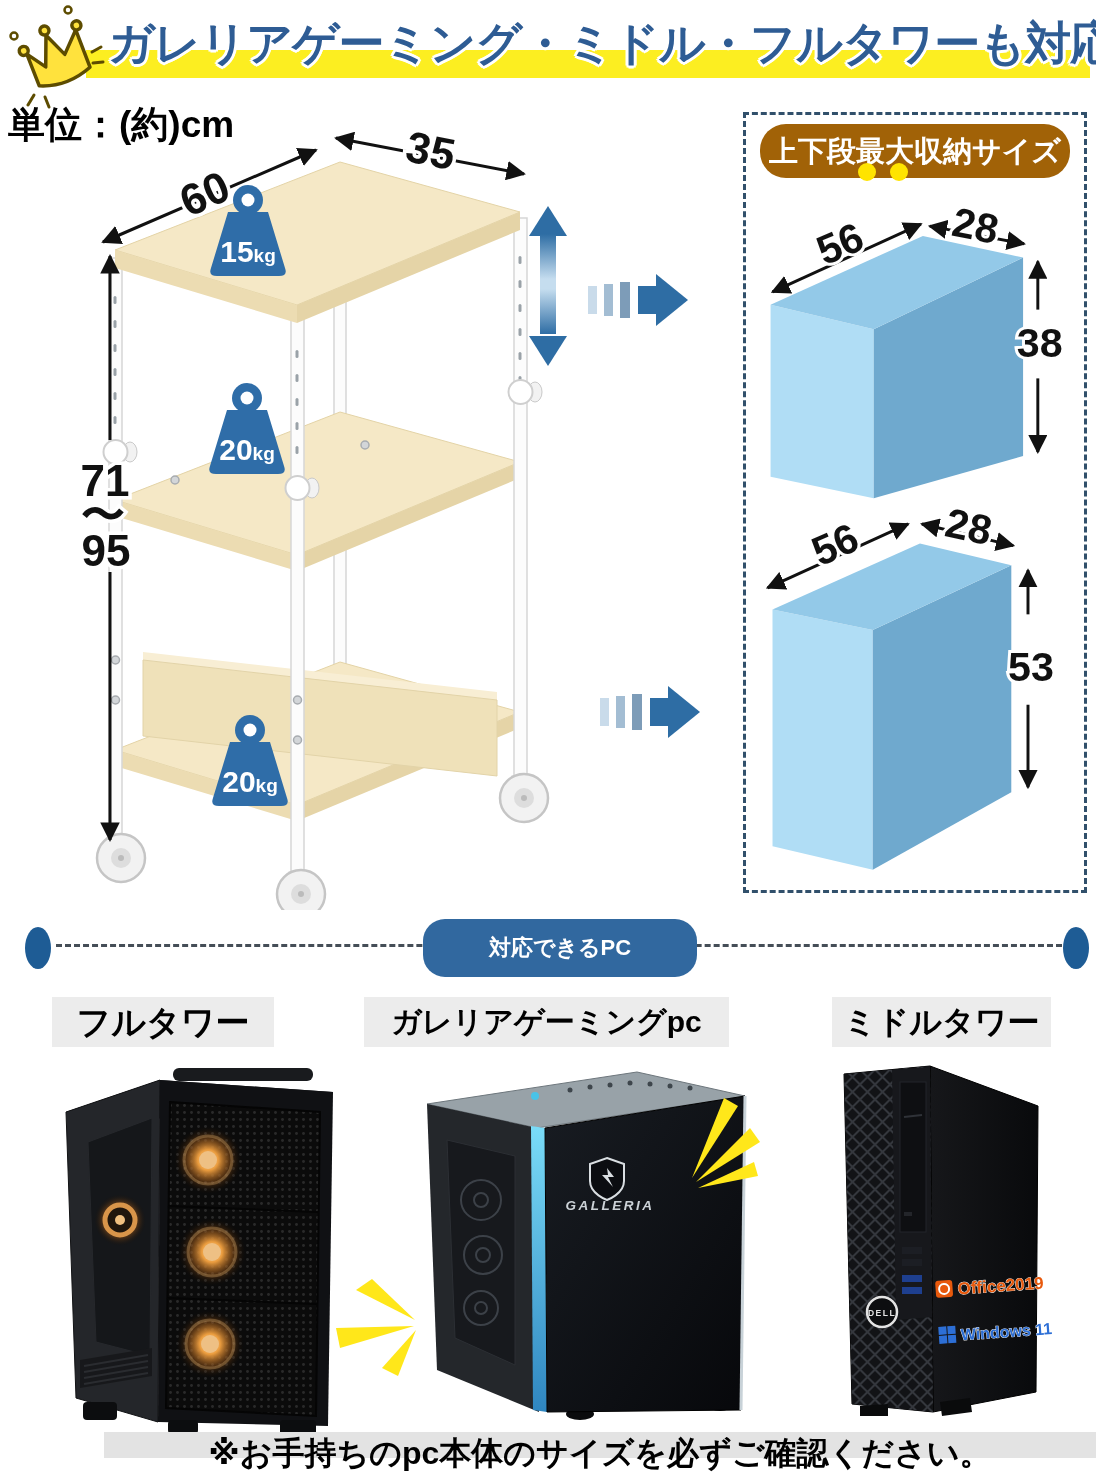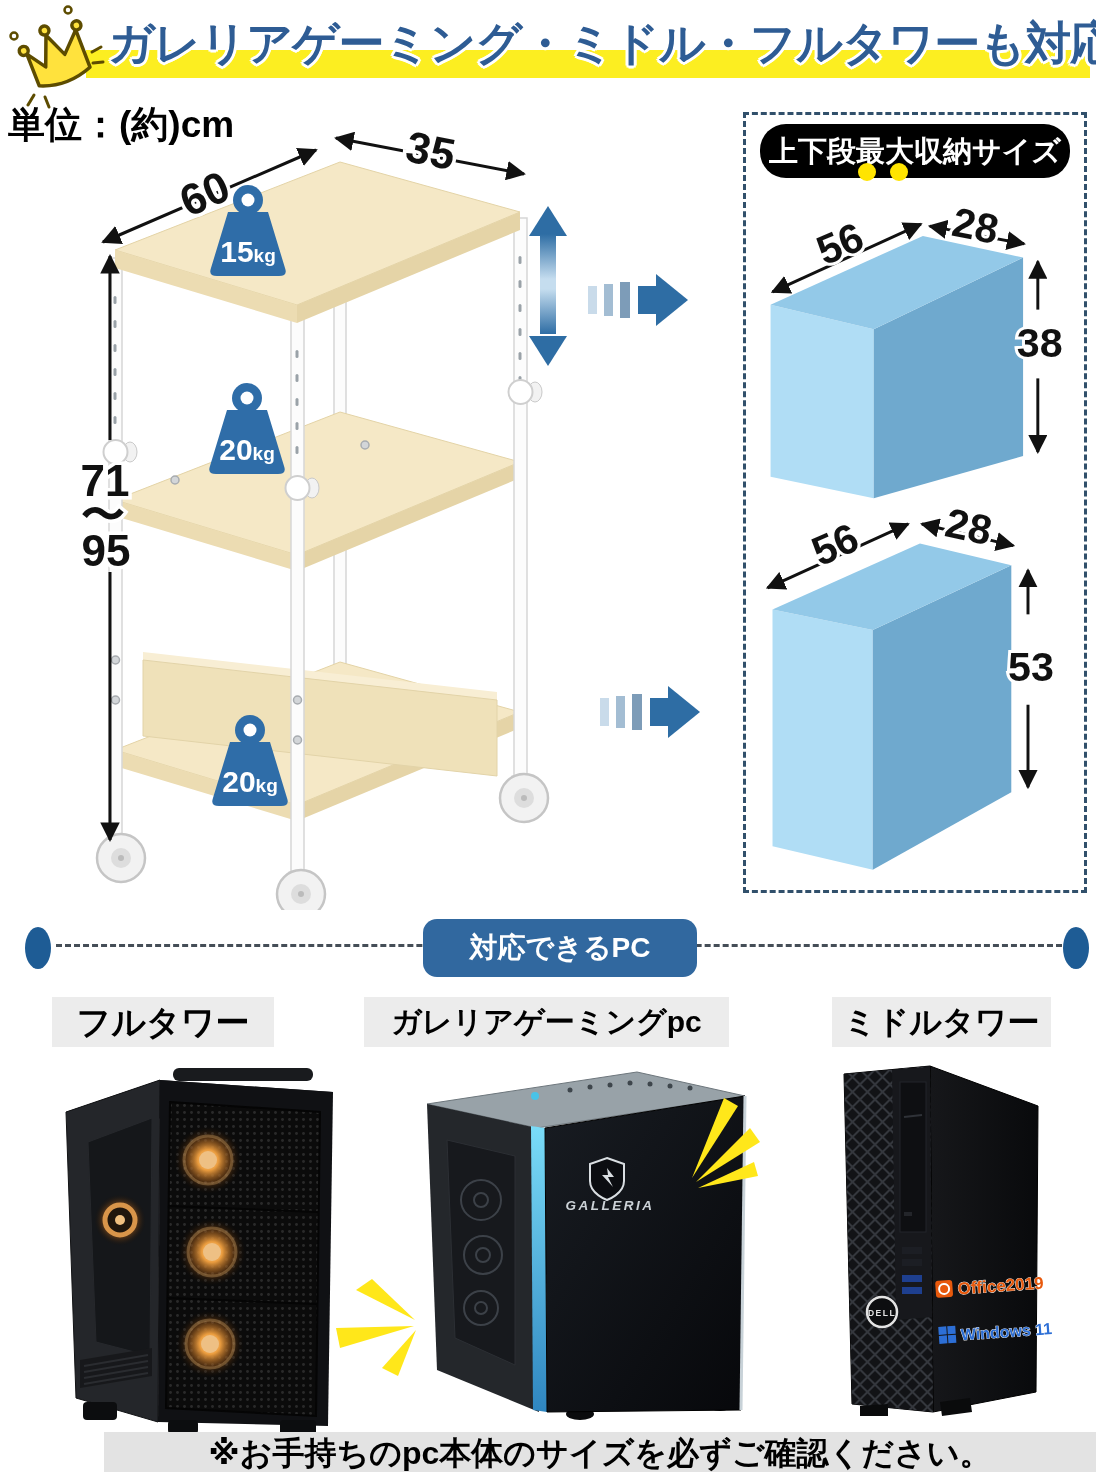--- a/index.html
+++ b/index.html
@@ -7,35 +7,35 @@
           font-family:"Liberation Sans","DejaVu Sans",sans-serif;}
   .abs{position:absolute;}
   
   .banner-band{left:86px;top:50px;width:1004px;height:28px;background:#fcee21;}
   .banner-title{left:108px;top:0;width:1000px;height:92px;line-height:86px;text-align:right;
     font-size:46px;font-weight:900;letter-spacing:-1px;color:#2e5c94;margin:0;white-space:nowrap;
     text-shadow:3px 0 0 #fff,-3px 0 0 #fff,0 3px 0 #fff,0 -3px 0 #fff,2px 2px 0 #fff,-2px 2px 0 #fff,2px -2px 0 #fff,-2px -2px 0 #fff;}
   .units-note{left:8px;top:100px;font-size:37px;font-weight:600;color:#000;text-align:right;}
   
   .storage-panel{left:743px;top:112px;width:338px;height:775px;border:3px dashed #31506b;background:#fff;}
-  .storage-badge{left:14px;top:9px;width:310px;height:54px;background:#000000;border-radius:26px;
+  .storage-badge{left:14px;top:9px;width:310px;height:54px;background:#a16207;border-radius:26px;
     color:#fff;font-size:29px;font-weight:800;text-align:center;line-height:54px;letter-spacing:0px;}
   .emph-dot{width:18px;height:18px;border-radius:50%;background:#ffe400;}
   
   .divider-line{left:56px;top:944px;width:1006px;height:0;border-top:3px dashed #454e57;}
   .end-dot{width:26px;height:42px;border-radius:50%;background:#1e5c95;}
-  .divider-badge{left:423px;top:919px;width:274px;height:58px;background:#31689f;border-radius:14px;
-    color:#fff;font-size:28px;font-weight:800;text-align:center;line-height:58px;}
+  .divider-badge{left:423px;top:919px;width:274px;height:58px;background:#31689f;border-radius:22px;
+    color:#fff;font-size:22px;font-weight:800;text-align:center;line-height:58px;}
   
   .pc-label{background:#ececec;color:#000;font-weight:700;text-align:center;height:50px;line-height:50px;}
   .l1{left:52px;top:997px;width:222px;font-size:34px;}
   .l2{left:364px;top:997px;width:365px;font-size:30px;}
   .l3{left:832px;top:997px;width:219px;font-size:32px;}
   
-  .footer-note{left:104px;top:1432px;width:992px;height:40px;background:#e3e3e3;color:#000;
+  .footer-note{left:104px;top:1432px;width:992px;height:26px;background:#e3e3e3;color:#000;
     font-size:32px;font-weight:600;text-align:center;line-height:43px;white-space:nowrap;}
   
   svg text{font-family:"Liberation Sans","DejaVu Sans",sans-serif;}
   .dim-num{font-size:44px;font-weight:700;fill:#111;paint-order:stroke;stroke:#fff;stroke-width:7px;text-anchor:middle;}
   .dim-small{font-size:42px;font-weight:700;fill:#111;paint-order:stroke;stroke:#fff;stroke-width:6px;text-anchor:middle;}
   .wt{fill:#2f6da8;}
   .wt-label{fill:#fff;font-weight:700;text-anchor:middle;}
   .leg{fill:#fcfcfc;stroke:#d6d6d6;stroke-width:1.5;}
   .wood-top{fill:#f5e8c6;stroke:#e3d3a6;stroke-width:1;}
   .wood-edge1{fill:#ecdcb2;}

